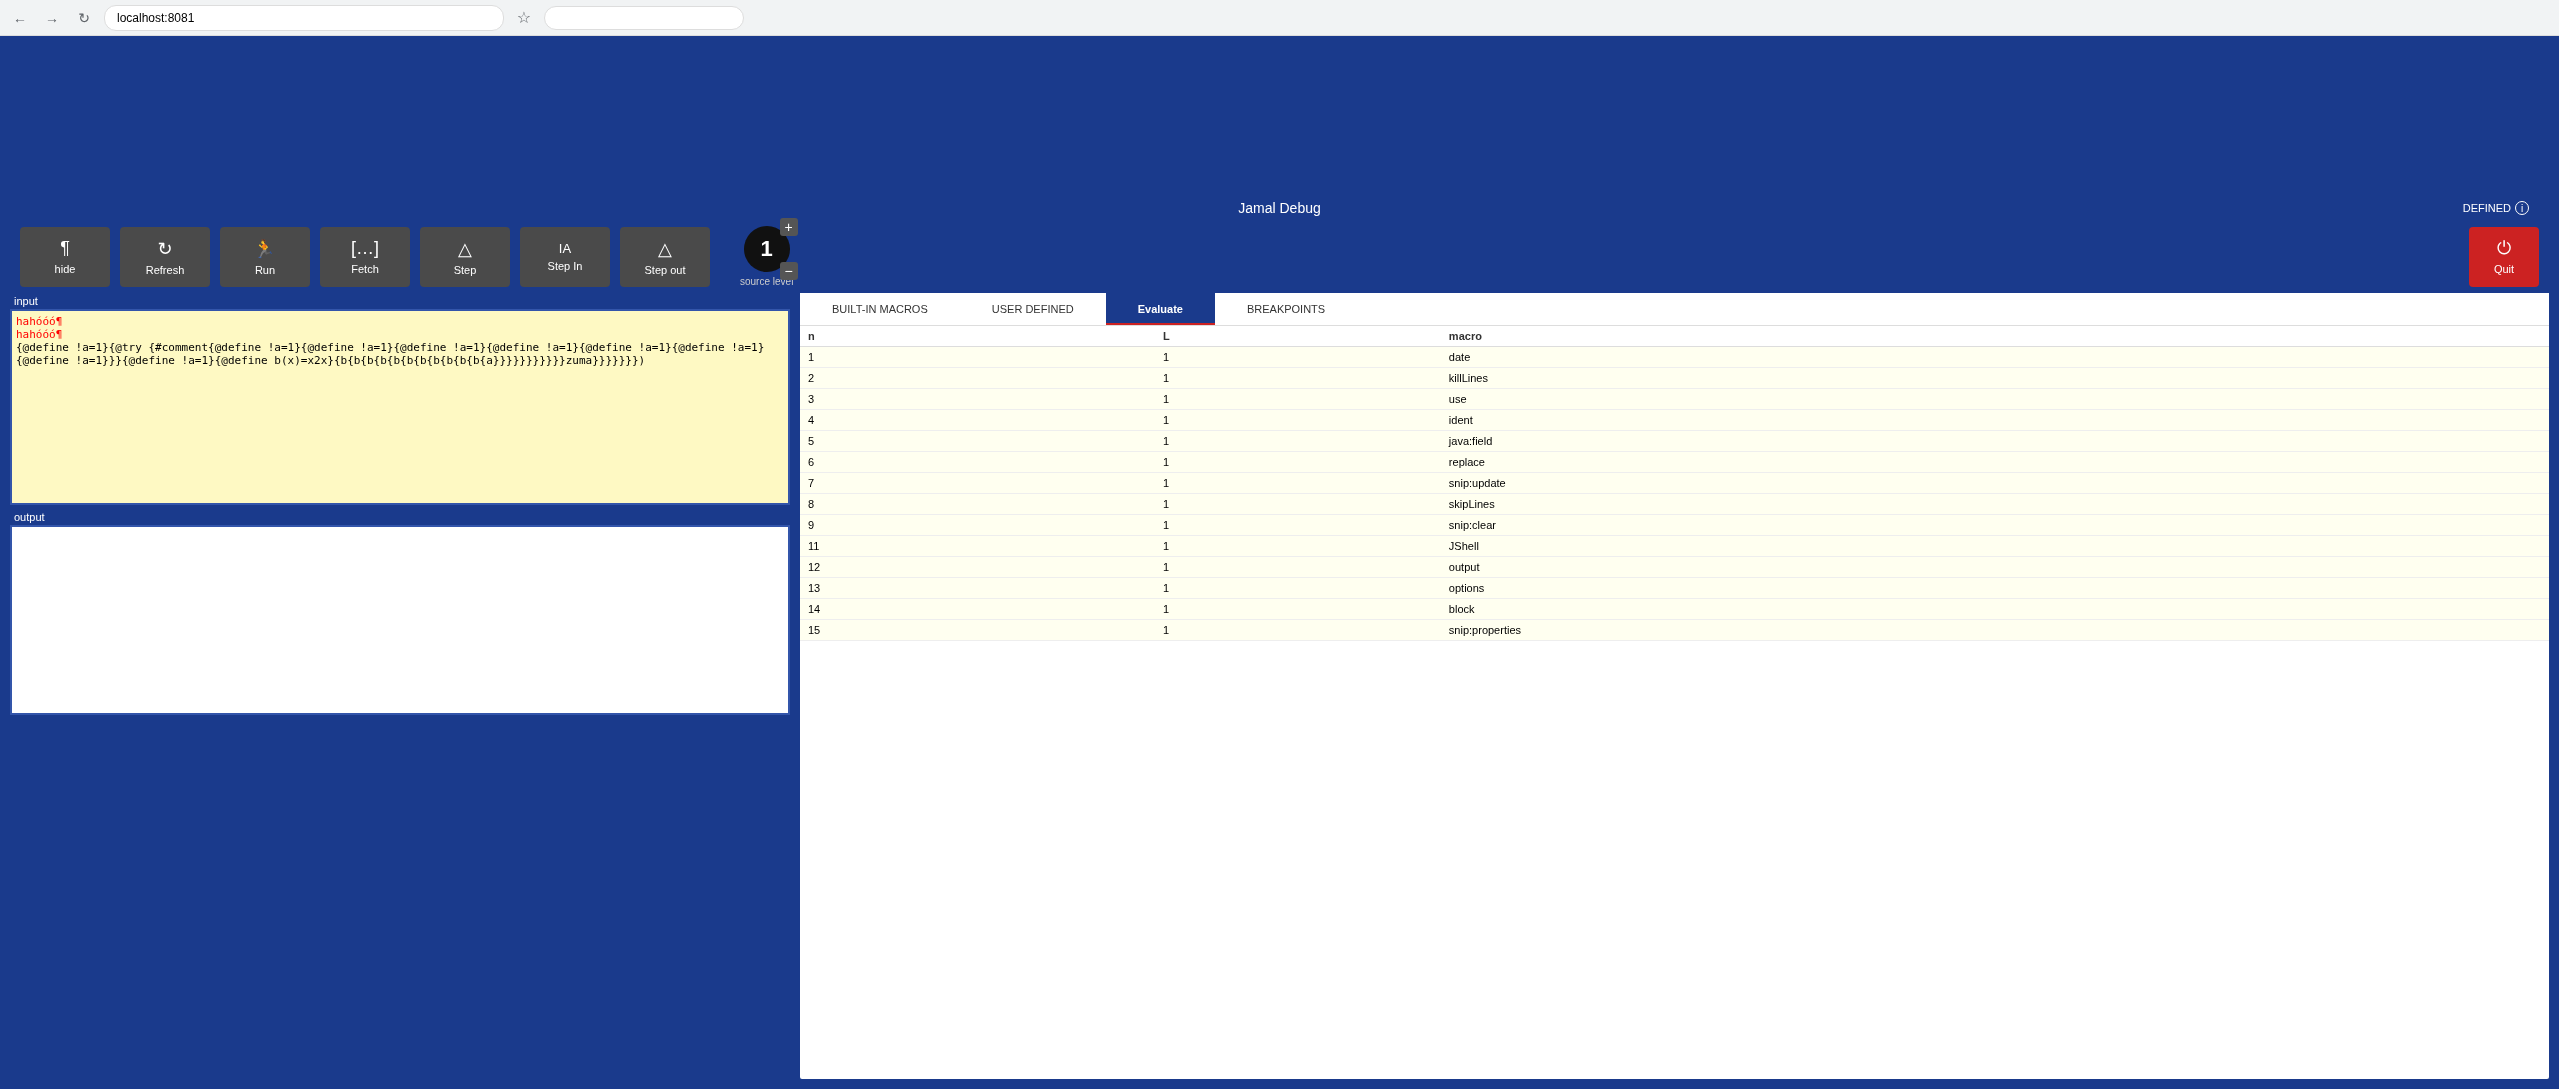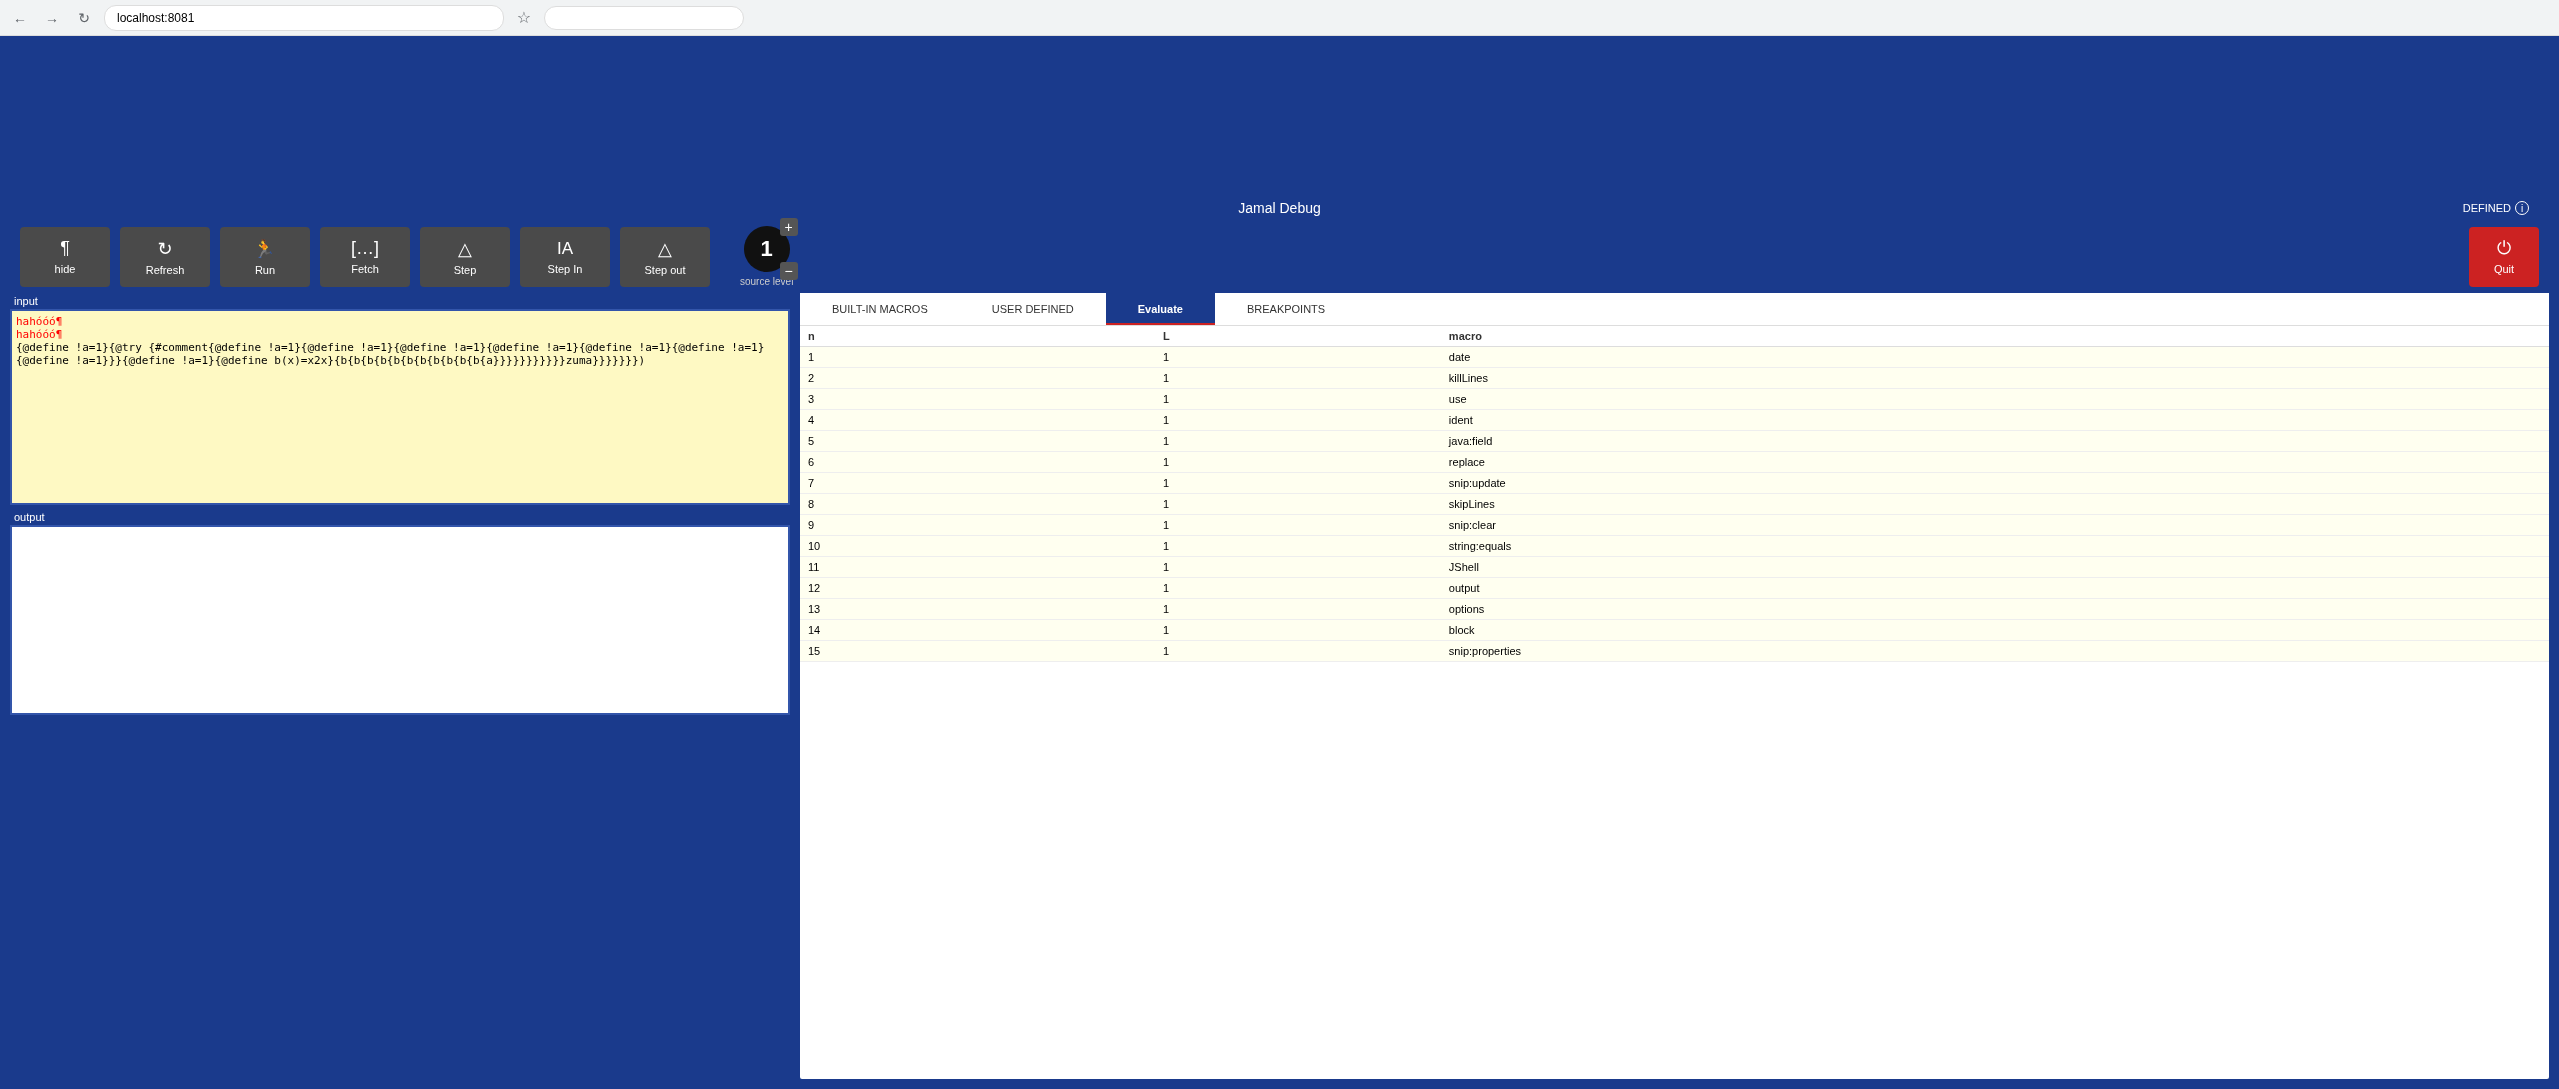--- a/index.html
+++ b/index.html
@@ -348,21 +348,21 @@
     </button>
     <button class="toolbar-btn">
       <span class="icon">[…]</span>
       <span>Fetch</span>
     </button>
     <button class="toolbar-btn">
       <span class="icon">△</span>
       <span>Step</span>
     </button>
     <button class="toolbar-btn">
-      <span class="icon" style="font-size:17px;">IA</span>
+      <span class="icon" style="font-size:13px;">IA</span>
       <span>Step In</span>
     </button>
     <button class="toolbar-btn">
       <span class="icon">△</span>
       <span>Step out</span>
     </button>
 
     <div class="source-counter">
       <div class="counter-circle">
         <span>1</span>
@@ -462,25 +462,20 @@
     <td>8</td>
     <td>1</td>
     <td>skipLines</td>
   </tr>
               <tr>
     <td>9</td>
     <td>1</td>
     <td>snip:clear</td>
   </tr>
               <tr>
-    <td>10</td>
-    <td>1</td>
-    <td>string:equals</td>
-  </tr>
-              <tr>
     <td>11</td>
     <td>1</td>
     <td>JShell</td>
   </tr>
               <tr>
     <td>12</td>
     <td>1</td>
     <td>output</td>
   </tr>
               <tr>

